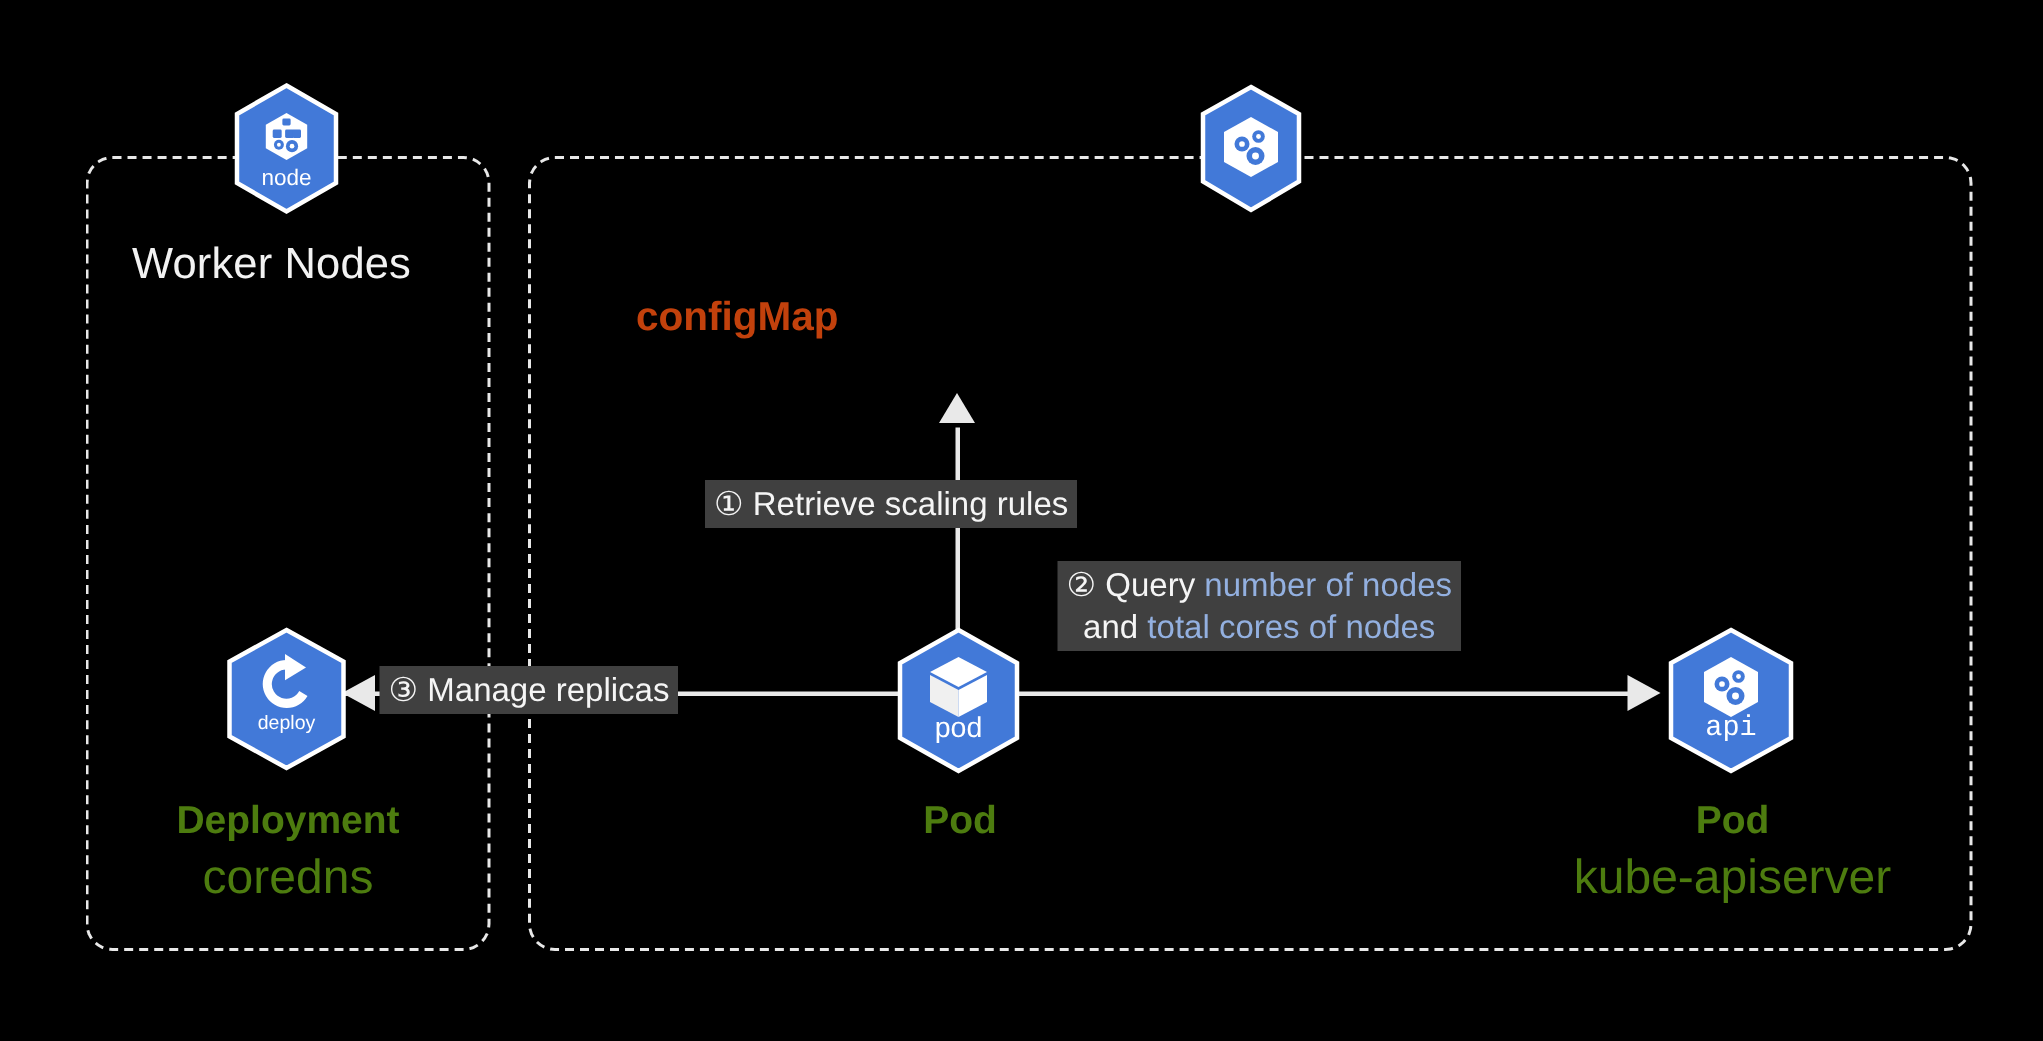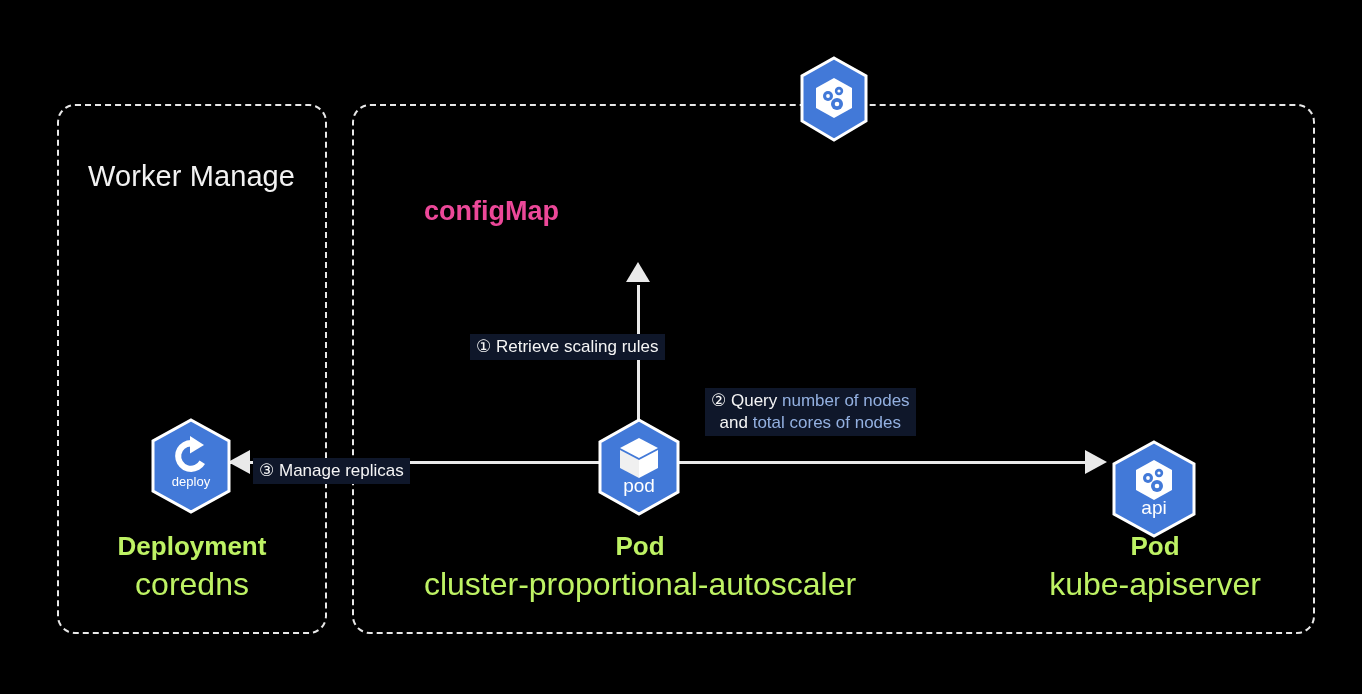--- a/index.html
+++ b/index.html
@@ -73,36 +73,35 @@
     font-size:15px;
     font-weight:400;
     pointer-events:none;
     line-height:1;
   }
 
   
   .flow-label{
     position:absolute;
     color:#f5f5f5;
-    font-size:17px;
+    font-size:22px;
     white-space:nowrap;
-    background:#0f172a;
+    background:#404040;
     line-height:1.28;
-    margin-top:14px;
   }
   #step1{left:470px;top:320px;padding:2px 6px;}
   #step2{left:705px;top:374px;padding:2px 6px;text-align:center;}
   #step3{left:253px;top:444px;padding:2px 6px;}
   .accent{color:#93b0e0;}
 
   
   .caption{
     position:absolute;
     text-align:center;
-    color:#bef264;
+    color:#4d7c0f;
     line-height:1.3;
     white-space:nowrap;
   }
   .caption .cap-title{font-size:26px;font-weight:700;display:block;}
   .caption .cap-sub{font-size:32px;font-weight:400;display:block;}
   #cap-deployment{left:42px;top:530px;width:300px;}
   #cap-pod-cpa{left:390px;top:530px;width:500px;}
   #cap-pod-api{left:1005px;top:530px;width:300px;}
 </style>
 </head>
@@ -114,42 +113,63 @@
   <div class="zone" id="zone-control"></div>
 
   <div class="conn" id="line-deploy"></div>
   <div class="conn" id="line-api"></div>
   <div class="conn" id="line-cm"></div>
 
   <div class="arrowhead" id="head-deploy"></div>
   <div class="arrowhead" id="head-api"></div>
   <div class="arrowhead" id="head-cm"></div>
 
-  <div class="zone-title" id="title-worker">Worker Manage</div>
-
+  <div class="zone-title" id="title-worker">Worker Nodes</div>
+
+  <div class="k8s-node" style="left:152px;top:55px;">
+    <div class="hexwrap">
+      <svg width="78" height="88" viewBox="0 0 78 88" aria-hidden="true">
+        <polygon points="39,2 72,21 72,67 39,86 6,67 6,21" fill="#4279d8" stroke="#ffffff" stroke-width="3"></polygon>
+        <g transform="translate(39,36) scale(0.92)">
+          <polygon points="0,-17 15,-8.5 15,8.5 0,17 -15,8.5 -15,-8.5" fill="#ffffff"></polygon>
+          <g fill="#4279d8">
+            <rect x="-3" y="-13" width="6" height="5" rx="1"></rect>
+            <rect x="-10" y="-5" width="6.5" height="6" rx="1"></rect>
+            <rect x="-1" y="-5" width="6.5" height="6" rx="1"></rect>
+            <rect x="4.5" y="-5" width="6" height="6" rx="1"></rect>
+            <circle cx="-5.5" cy="6" r="3.6"></circle>
+            <circle cx="4" cy="7" r="4.4"></circle>
+            <circle cx="-5.5" cy="6" r="1.4" fill="#ffffff"></circle>
+            <circle cx="4" cy="7" r="1.7" fill="#ffffff"></circle>
+          </g>
+        </g>
+      </svg>
+      <div class="hex-label" style="top:56px;">node</div>
+    </div>
+  </div>
 
   <div class="k8s-node" style="left:796px;top:56px;">
     <svg width="76" height="86" viewBox="0 0 76 86" aria-hidden="true">
       <polygon points="38,2 70,20 70,65 38,84 6,65 6,20" fill="#4279d8" stroke="#ffffff" stroke-width="3"></polygon>
       <g transform="translate(38,42)">
         <polygon points="0,-20 18,-10 18,10 0,20 -18,10 -18,-10" fill="#ffffff"></polygon>
         <g fill="#4279d8">
           <circle cx="-6" cy="-2" r="5"></circle>
           <circle cx="5" cy="-7" r="4.2"></circle>
           <circle cx="3" cy="6" r="6"></circle>
           <circle cx="-6" cy="-2" r="1.9" fill="#ffffff"></circle>
           <circle cx="5" cy="-7" r="1.6" fill="#ffffff"></circle>
           <circle cx="3" cy="6" r="2.3" fill="#ffffff"></circle>
         </g>
       </g>
     </svg>
   </div>
 
 
-  <div style="position:absolute;left:424px;top:196px;color:#ec4899;font-size:27px;font-weight:700;white-space:nowrap;">configMap</div>
+  <div style="position:absolute;left:424px;top:196px;color:#c2410c;font-size:27px;font-weight:700;white-space:nowrap;">configMap</div>
 
   <div class="k8s-node" style="left:147px;top:418px;">
     <div class="hexwrap">
       <svg width="88" height="96" viewBox="0 0 88 96" aria-hidden="true">
         <polygon points="44,2 82,23 82,73 44,94 6,73 6,23" fill="#4279d8" stroke="#ffffff" stroke-width="3"></polygon>
         <g transform="translate(44,38)">
           <path d="M 0,-16 A 16,16 0 1 0 14,8 L 8.5,4.6 A 9.7,9.7 0 1 1 0,-9.6 Z" fill="#ffffff"></path>
           <polygon points="-1,-20 -1,-2.5 13,-11" fill="#ffffff"></polygon>
         </g>
       </svg>
@@ -164,21 +184,21 @@
         <g transform="translate(45,40)">
           <polygon points="0,-20 19,-10 0,0 -19,-10" fill="#ffffff"></polygon>
           <polygon points="-19,-8 0,2 0,20 -19,10" fill="#f0f0f0"></polygon>
           <polygon points="19,-8 0,2 0,20 19,10" fill="#ffffff"></polygon>
         </g>
       </svg>
       <div class="hex-label" style="top:58px;font-size:19px;">pod</div>
     </div>
   </div>
 
-  <div class="k8s-node" style="left:1108px;top:440px;">
+  <div class="k8s-node" style="left:1108px;top:418px;font-family:Liberation Mono, monospace;">
     <div class="hexwrap">
       <svg width="92" height="98" viewBox="0 0 92 98" aria-hidden="true">
         <polygon points="46,2 86,24 86,74 46,96 6,74 6,24" fill="#4279d8" stroke="#ffffff" stroke-width="3"></polygon>
         <g transform="translate(46,40)">
           <polygon points="0,-20 18,-10 18,10 0,20 -18,10 -18,-10" fill="#ffffff"></polygon>
           <g fill="#4279d8">
             <circle cx="-6" cy="-2" r="5"></circle>
             <circle cx="5" cy="-7" r="4.2"></circle>
             <circle cx="3" cy="6" r="6"></circle>
             <circle cx="-6" cy="-2" r="1.9" fill="#ffffff"></circle>
@@ -211,21 +231,20 @@
     <span>Manage replicas</span>
   </div>
 
   <div class="caption" id="cap-deployment">
     <span class="cap-title">Deployment</span>
     <span class="cap-sub">coredns</span>
   </div>
 
   <div class="caption" id="cap-pod-cpa">
     <span class="cap-title">Pod</span>
-    <span class="cap-sub">cluster-proportional-autoscaler</span>
   </div>
 
   <div class="caption" id="cap-pod-api">
     <span class="cap-title">Pod</span>
     <span class="cap-sub">kube-apiserver</span>
   </div>
 
 </div>
 
 </body></html>

